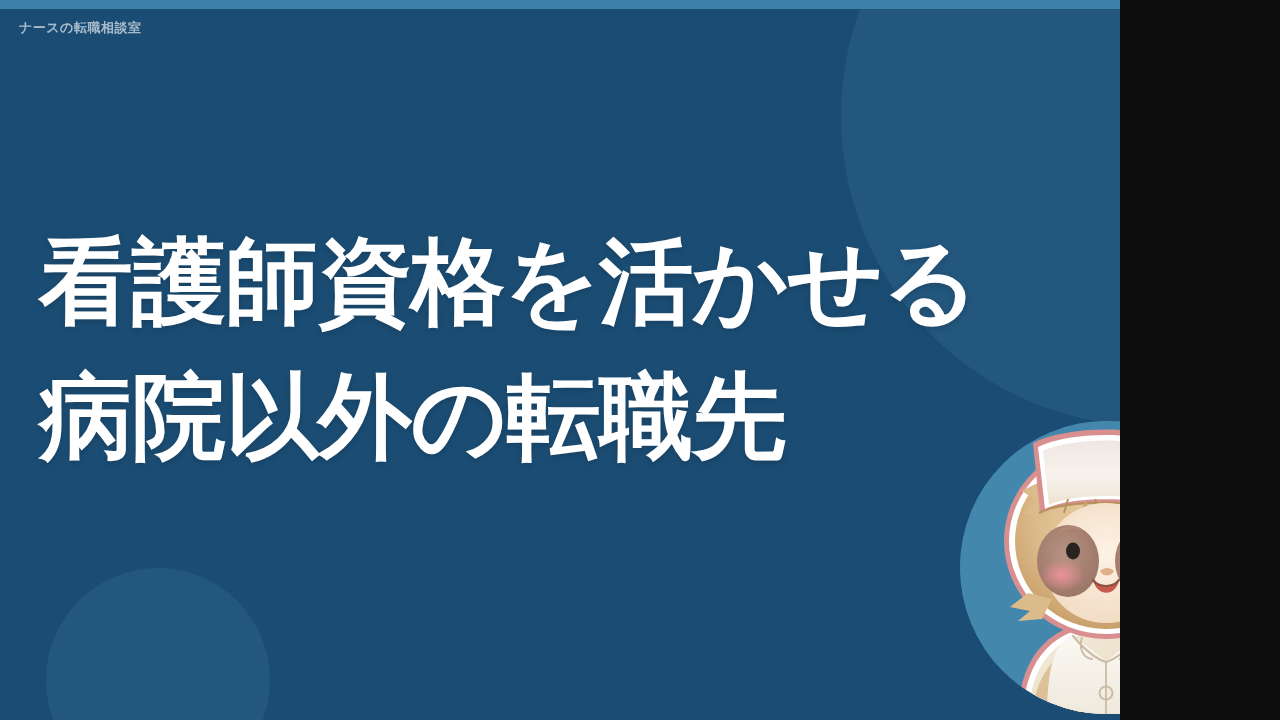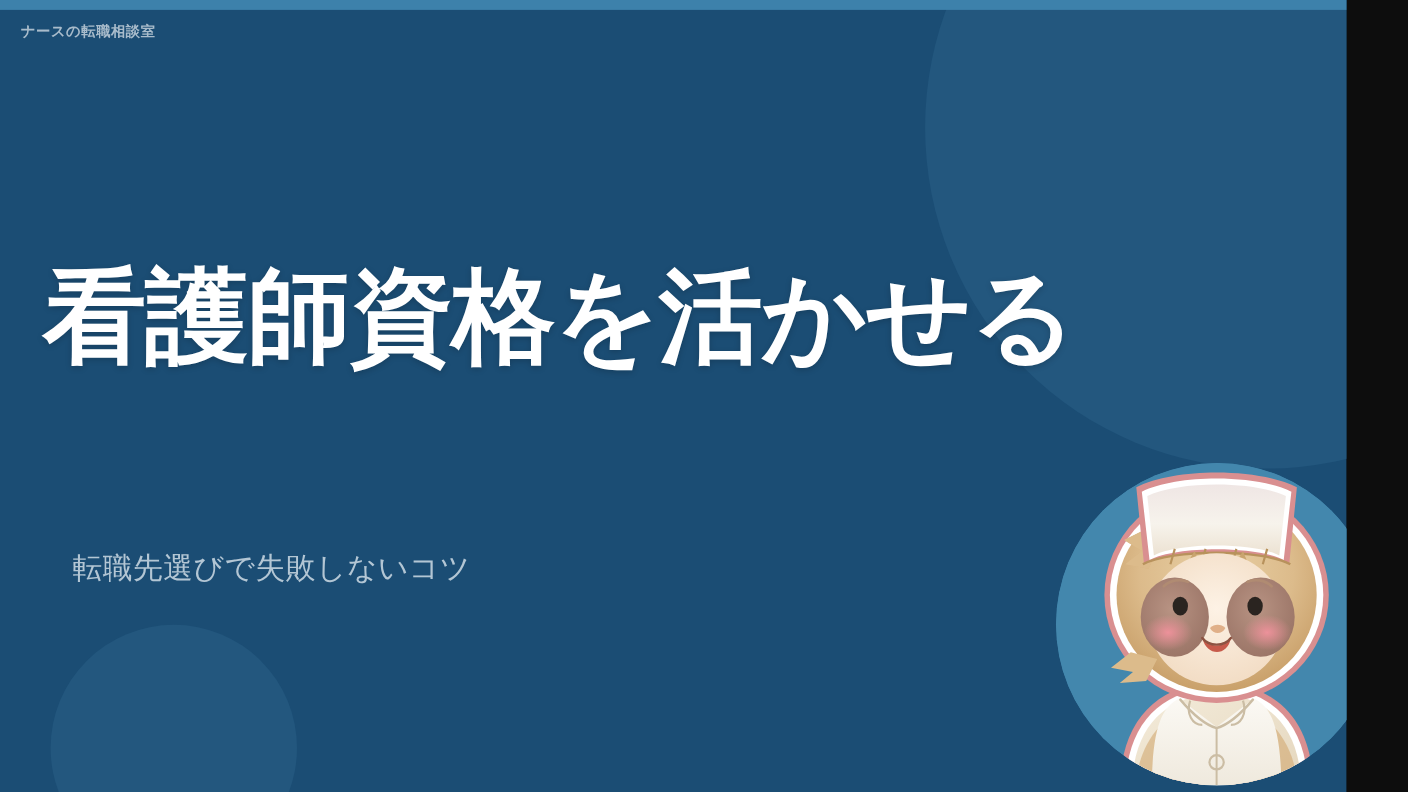--- a/index.html
+++ b/index.html
@@ -2,25 +2,25 @@
 <html><head>
 <meta charset="utf-8">
 <style>
   html, body {
     margin: 0;
     padding: 0;
     background: #0d0d0d;
   }
   #slide {
     position: relative;
-    width: 1224px;
+    width: 1120px;
     height: 720px;
     overflow: hidden;
     background: #1b4d74;
-    font-family: Liberation Serif, serif;
+    font-family: Liberation Mono, monospace;
   }
 
   
   #topbar {
     position: absolute;
     left: 0; top: 0;
     width: 1280px;
     height: 9px;
     background: #3d81ab;
     z-index: 6;
@@ -111,23 +111,23 @@
 
   <div id="topbar"></div>
 
   <div id="deco-top-right" class="deco-circle"></div>
   <div id="deco-bottom-left" class="deco-circle"></div>
 
   <div id="site-label">ナースの転職相談室</div>
 
   <div id="headline">
     <div class="headline-line">看護師資格を活かせる</div>
+    <div class="headline-line">病院以外の転職先</div>
   </div>
 
-  <div id="subtitle">転職先選びで失敗しないコツ</div>
 
   <div id="avatar">
     <svg width="293" height="293" viewBox="0 0 293 293">
       <defs>
         <radialGradient id="furGrad" cx="50%" cy="38%" r="62%">
           <stop offset="0%" stop-color="#e8cfa4"></stop>
           <stop offset="62%" stop-color="#dcbb8b"></stop>
           <stop offset="100%" stop-color="#c9a06a"></stop>
         </radialGradient>
         <radialGradient id="faceGrad" cx="50%" cy="42%" r="60%">

